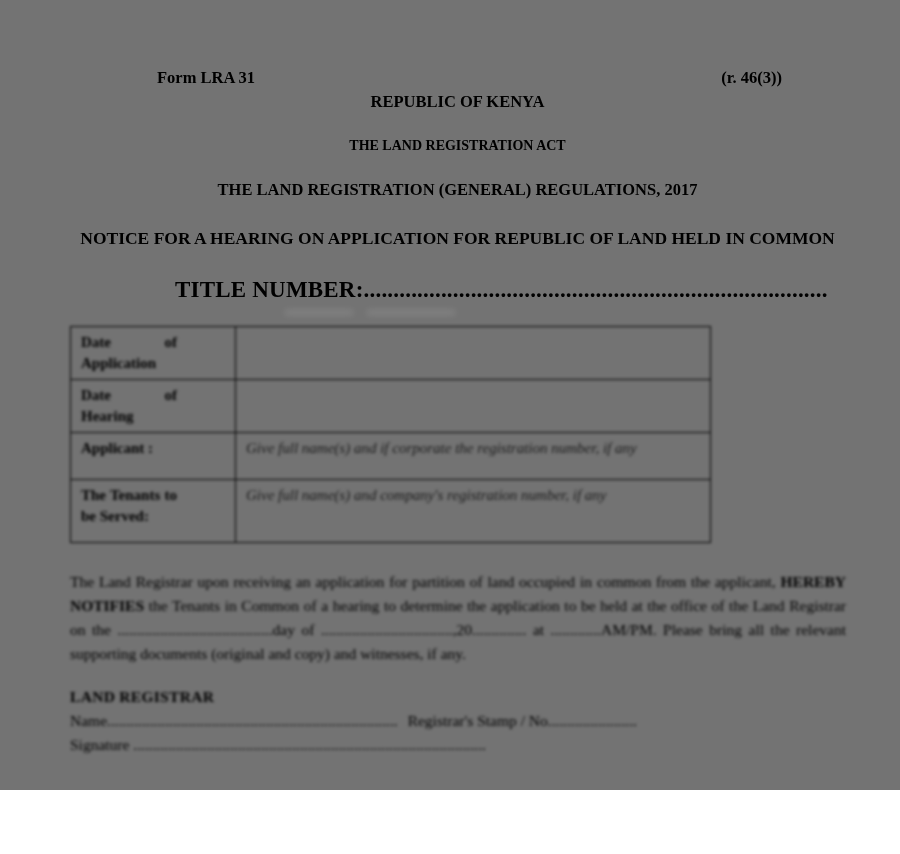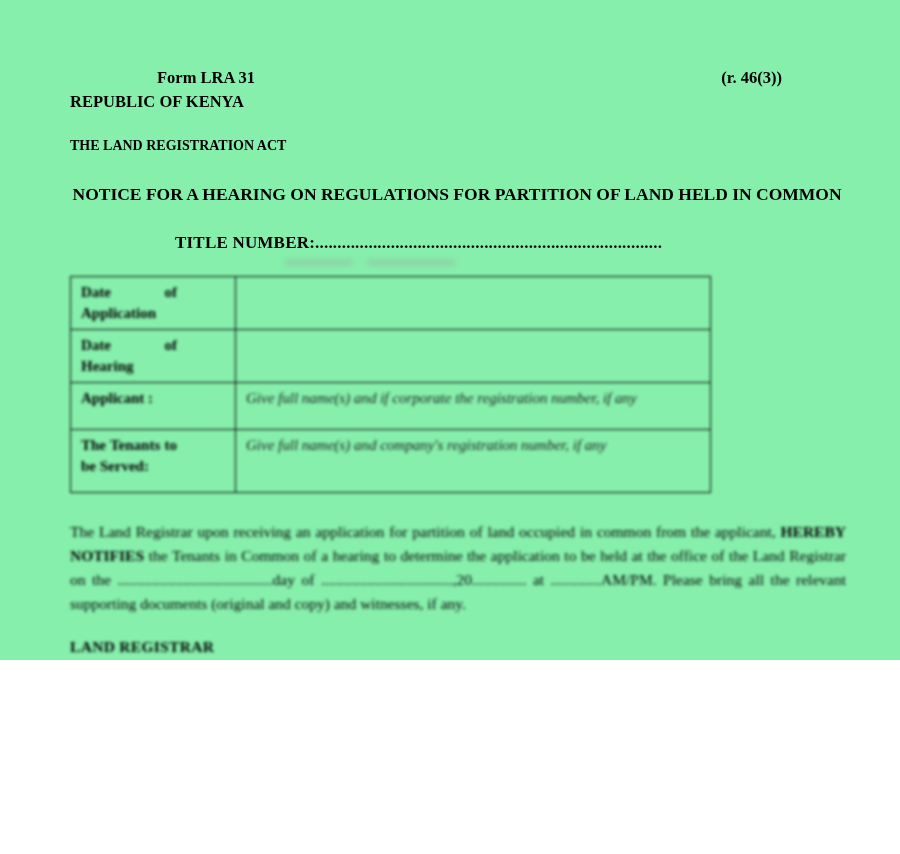--- a/index.html
+++ b/index.html
@@ -1,49 +1,49 @@
 <!DOCTYPE html>
 <html><head>
 <meta charset="utf-8">
 <style>
   * { margin: 0; padding: 0; box-sizing: border-box; }
   html, body { background: #ffffff; }
   .page {
     position: relative;
     width: 900px;
-    height: 660px;
-    background: #86efac;
+    height: 790px;
+    background: #737373;
     font-family: "Liberation Serif", "DejaVu Serif", serif;
     color: #000000;
     overflow: hidden;
   }
   .content { padding: 68px 55px 0 70px; }
 
   .hdr-row {
     display: flex;
     justify-content: space-between;
     padding-left: 87px;
     padding-right: 63px;
     font-weight: bold;
     font-size: 16.5px;
     line-height: 20px;
   }
-  .center { }
+  .center { text-align: center; }
   .b { font-weight: bold; }
   .republic { font-size: 16.5px; margin-top: 4px; line-height: 20px; }
   .act { font-size: 14px; margin-top: 24px; line-height: 20px; }
   .regs { font-size: 16.5px; margin-top: 24px; line-height: 20px; }
   .notice {
     font-size: 17.5px;
     margin: 27px auto 0 auto;
     max-width: 770px;
     line-height: 23px;
   }
   .title-number {
-    font-size: 17px;
+    font-size: 23px;
     font-weight: bold;
     margin-top: 27px;
     margin-left: 105px;
     letter-spacing: 0.2px;
     white-space: nowrap;
   }
 
   .ghost {
     margin-top: 7px;
     margin-left: 215px;
@@ -112,21 +112,22 @@
 <div class="page">
   <div class="content">
 
     <div class="hdr-row">
       <span>Form LRA 31</span>
       <span>(r. 46(3))</span>
     </div>
 
     <div class="center b republic">REPUBLIC OF KENYA</div>
     <div class="center b act">THE LAND REGISTRATION ACT</div>
-    <div class="center b notice">NOTICE FOR A HEARING ON REGULATIONS FOR PARTITION OF LAND HELD IN COMMON</div>
+    <div class="center b regs">THE LAND REGISTRATION (GENERAL) REGULATIONS, 2017</div>
+    <div class="center b notice">NOTICE FOR A HEARING ON APPLICATION FOR REPUBLIC OF LAND HELD IN COMMON</div>
 
     <div class="title-number">TITLE NUMBER:..............................................................................</div>
 
     <div class="ghost">
       <i class="g1"></i>
         <i class="g2"></i>
     </div>
 
     <div class="blurred">
 

